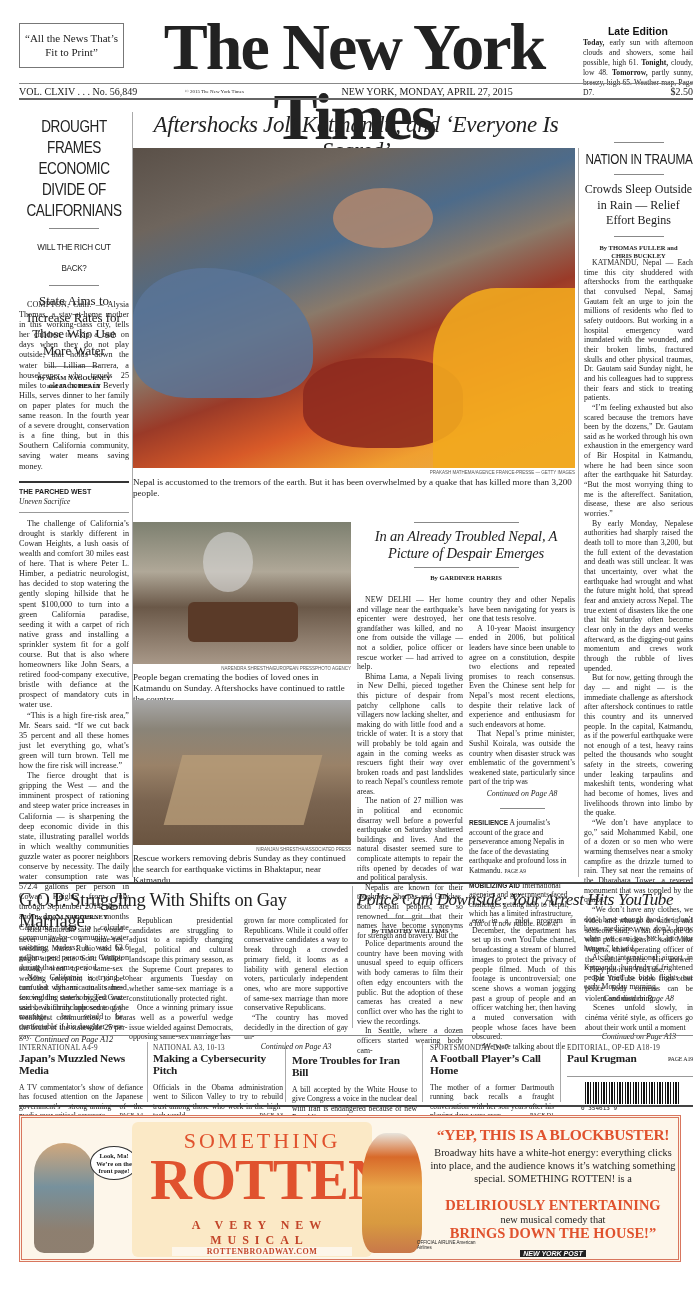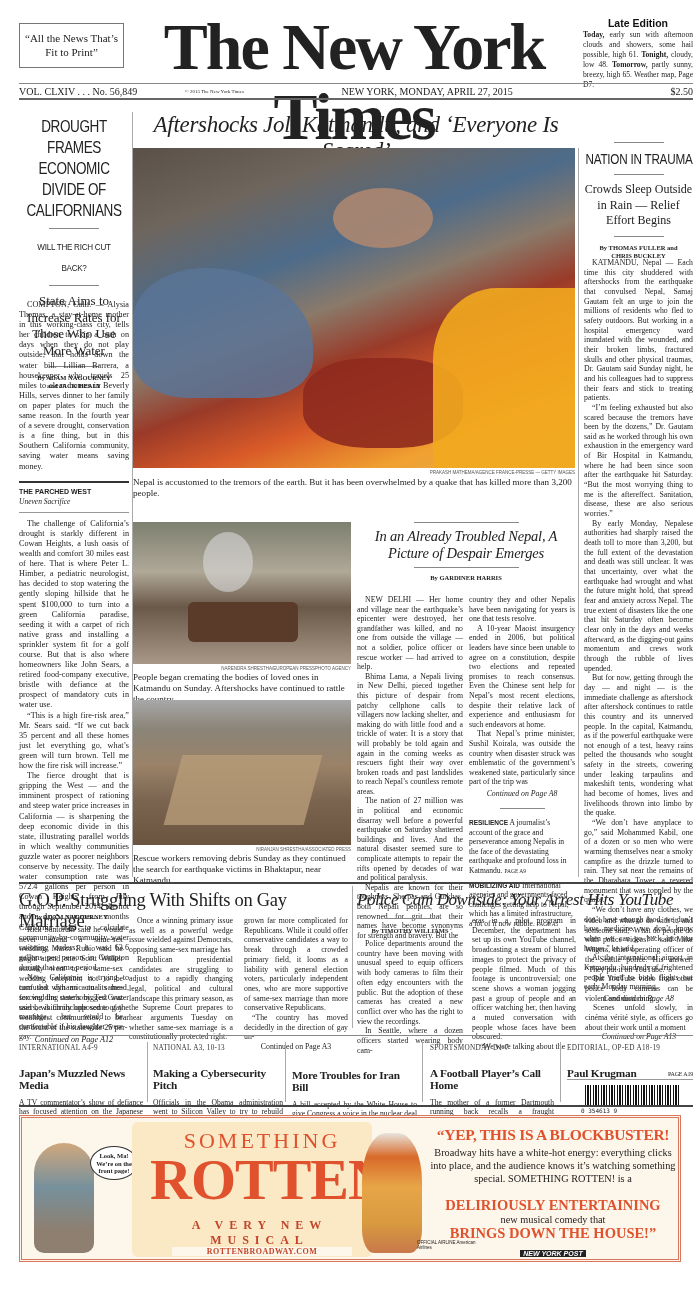--- a/index.html
+++ b/index.html
@@ -1,38 +1,38 @@
 <!DOCTYPE html>
 <html><head>
 <meta charset="utf-8">
 <style>
 *{box-sizing:border-box;margin:0;padding:0}
 body{width:700px;height:1312px;background:#fff;font-family:"Liberation Serif","DejaVu Serif",serif;color:#222;overflow:hidden;position:relative}
 .abs{position:absolute}
 .ear-left{left:19px;top:23px;width:105px;height:45px;border:1px solid #777;text-align:center;font-size:11px;line-height:14px;padding-top:7px}
 .masthead{left:133px;top:12px;width:442px;height:70px;font-family:"Liberation Serif",serif;font-weight:bold;font-size:66px;letter-spacing:-1px;color:#222;text-align:center;line-height:70px;font-style:normal}
-.ear-right{left:583px;top:18px;width:110px;font-size:7.6px;line-height:10px;text-align:justify}
+.ear-right{left:583px;top:26px;width:110px;font-size:7.6px;line-height:10px;text-align:justify}
 .ear-right .ed{font-family:"Liberation Sans",sans-serif;font-weight:bold;font-size:10.5px;text-align:center;margin-bottom:2px;color:#111}
 .dateline{left:19px;top:83px;width:674px;height:17px;border-top:1px solid #888;border-bottom:2px solid #666;font-size:10px;display:flex;align-items:center;justify-content:space-between;padding-top:1px}
 .dateline .copy{font-size:5px;margin-left:-110px}
 .col{position:absolute;font-size:8.2px;line-height:10.1px;text-align:justify;hyphens:auto}
 .col p{text-indent:8px}
 .hd-left{left:19px;top:116px;width:110px;text-align:center;font-family:"Liberation Sans",sans-serif;font-size:16.5px;line-height:21px;letter-spacing:-0.5px;color:#222}
 .rule{height:1px;background:#888;margin:7px auto;width:50px}
 .sub{font-family:"Liberation Sans",sans-serif;font-size:9.5px;text-align:center;letter-spacing:-.3px}
 .deck{font-size:13px;line-height:16.5px;text-align:center}
 .byline{font-size:6.5px;font-weight:bold;text-align:center;line-height:8px}
 .vline{position:absolute;width:1px;background:#aaa}
 .photo{position:absolute;overflow:hidden}
 .credit{font-family:"Liberation Sans",sans-serif;font-size:4.5px;text-align:right;color:#555}
 .caption{font-size:9px;line-height:11px}
 .main-hd{left:137px;top:112px;width:438px;font-style:italic;font-size:23px;text-align:center;letter-spacing:-.3px}
 .index-block{position:absolute;top:1044px;height:58px}
 .index-block .kick{font-size:7.2px;letter-spacing:.3px;color:#333}
-.index-block .ttl{font-weight:bold;font-size:11.3px;margin-top:15px;letter-spacing:-.2px}
+.index-block .ttl{font-weight:bold;font-size:11.3px;margin-top:0;letter-spacing:-.2px}
 .index-block .txt{font-size:7.6px;line-height:9.4px;margin-top:7px;text-align:justify}
 .pg{font-size:6px;float:right}
 .ad{left:19px;top:1115px;width:662px;height:147px;border:3px double #d8765e;background:#fdf6ea}
 </style>
 </head>
 <body>
 
 <div class="abs ear-left"><span>“All the News That’s Fit to Print”</span></div>
 <div class="abs masthead"><span style="font-family:'Liberation Serif',serif;letter-spacing:-2px">The New York Times</span></div>
 <div class="abs ear-right">
@@ -145,27 +145,27 @@
 
 <div class="abs" style="left:19px;top:882px;width:674px;height:2px;background:#444"></div>
 
 <div class="abs" style="left:19px;top:890px;width:330px;font-size:18.5px;letter-spacing:-.3px">G.O.P. Struggling With Shifts on Gay Marriage</div>
 <div class="abs" style="left:48px;top:918px;width:50px;height:1px;background:#888"></div>
 <div class="col" style="left:19px;top:913px;width:104px;font-size:7.8px;line-height:9.7px">
   <div class="byline" style="margin-bottom:4px">By ADAM NAGOURNEY</div>
   <p>Rick Santorum said he would never attend a same-sex wedding. Marco Rubio said he might attend one. Scott Walker actually went to a same-sex wedding reception, not to be confused with an actual same-sex wedding ceremony. Ted Cruz said he is firmly opposed to gay marriage, but would be comfortable if his daughter were gay.</p>
 </div>
 <div class="col" style="left:129px;top:916px;width:104px;font-size:7.8px;line-height:9.7px">
+  <p>Republican presidential candidates are struggling to adjust to a rapidly changing legal, political and cultural landscape this primary season, as the Supreme Court prepares to hear arguments Tuesday on whether same-sex marriage is a constitutionally protected right.</p>
   <p>Once a winning primary issue as well as a powerful wedge issue wielded against Democrats, opposing same-sex marriage has</p>
-  <p>Republican presidential candidates are struggling to adjust to a rapidly changing legal, political and cultural landscape this primary season, as the Supreme Court prepares to hear arguments Tuesday on whether same-sex marriage is a constitutionally protected right.</p>
 </div>
 <div class="col" style="left:244px;top:916px;width:104px;font-size:7.8px;line-height:9.7px">
   <p style="text-indent:0">grown far more complicated for Republicans. While it could offer conservative candidates a way to break through a crowded primary field, it looms as a liability with general election voters, particularly independent ones, who are more supportive of same-sex marriage than more conservative Republicans.</p>
   <p>“The country has moved decidedly in the direction of gay un-</p>
-  <div style="text-align:center;">Continued on Page A3</div>
+  <div style="text-align:center;font-style:italic">Continued on Page A3</div>
 </div>
 <div class="vline" style="left:352px;top:886px;height:142px"></div>
 
 <div class="abs" style="left:357px;top:890px;width:336px;font-style:italic;font-size:17px;letter-spacing:-.4px">Police Cam Downside: Your Arrest Hits YouTube</div>
 <div class="abs" style="left:385px;top:918px;width:50px;height:1px;background:#888"></div>
 <div class="col" style="left:357px;top:927px;width:106px;font-size:7.8px;line-height:9.7px">
   <div class="byline" style="margin-bottom:4px">By TIMOTHY WILLIAMS</div>
   <p>Police departments around the country have been moving with unusual speed to equip officers with body cameras to film their often edgy encounters with the public. But the adoption of these cameras has created a new conflict over who has the right to view the recordings.</p>
   <p>In Seattle, where a dozen officers started wearing body cam-</p>
 </div>
@@ -199,21 +199,21 @@
 </div>
 <div class="vline" style="left:422px;top:1042px;height:60px"></div>
 <div class="index-block" style="left:430px;width:124px">
   <div class="kick">SPORTSMONDAY D1-7</div>
   <div class="ttl">A Football Player’s Call Home</div>
   <div class="txt"><span>The mother of a former Dartmouth running back recalls a fraught conversation with her son years after his playing days were over.</span> <span class="pg">PAGE D1</span></div>
 </div>
 <div class="vline" style="left:560px;top:1042px;height:60px"></div>
 <div class="index-block" style="left:567px;width:126px">
   <div class="kick">EDITORIAL, OP-ED A18-19</div>
-  <div class="ttl" style="border-bottom:1px solid #999;padding-bottom:0"><span>Paul Krugman</span><span class="pg" style="margin-top:4px;font-weight:normal">PAGE A19</span></div>
+  <div class="ttl" style="border-bottom:1px solid #999;padding-bottom:12px"><span>Paul Krugman</span><span class="pg" style="margin-top:4px;font-weight:normal">PAGE A19</span></div>
   <div style="margin:5px 0 0 18px;height:22px;width:96px;background:repeating-linear-gradient(90deg,#111 0 1px,#fff 1px 2px,#111 2px 4px,#fff 4px 5px,#111 5px 6px,#fff 6px 8px)"></div>
   <div style="font-family:'DejaVu Sans Mono',monospace;font-size:6px;margin-left:14px">0  354613  9</div>
 </div>
 <div class="abs" style="left:19px;top:1105px;width:674px;height:2px;background:#444"></div>
 
 <div class="abs ad">
   <div class="abs" style="left:12px;top:25px;width:60px;height:110px;background:linear-gradient(180deg,#c89a6a 0%,#5f7f8f 40%,#7a6a5a 80%);border-radius:30px 30px 10px 10px;opacity:.85"></div>
   <div class="abs" style="left:68px;top:28px;width:48px;height:34px;border:1px solid #333;border-radius:50%;background:#fff;font-size:6.5px;line-height:7.5px;text-align:center;padding-top:5px;font-weight:bold">
     <span>Look, Ma! We’re on the front page!</span>
   </div>

